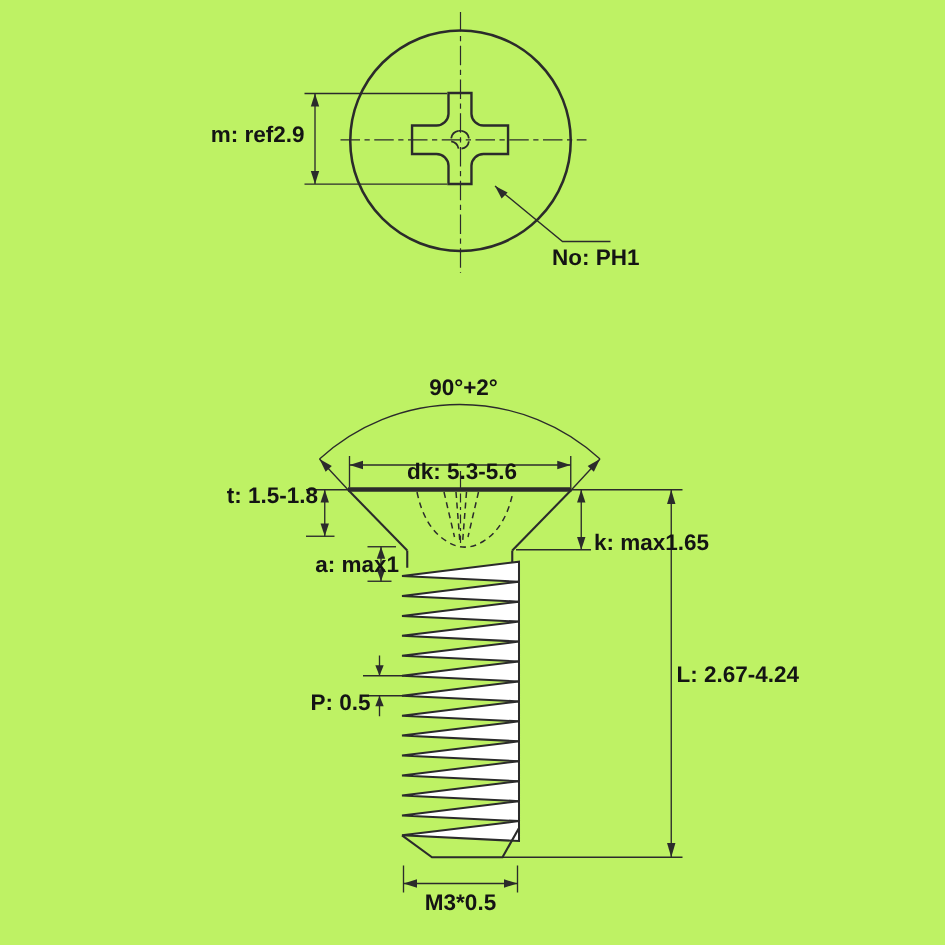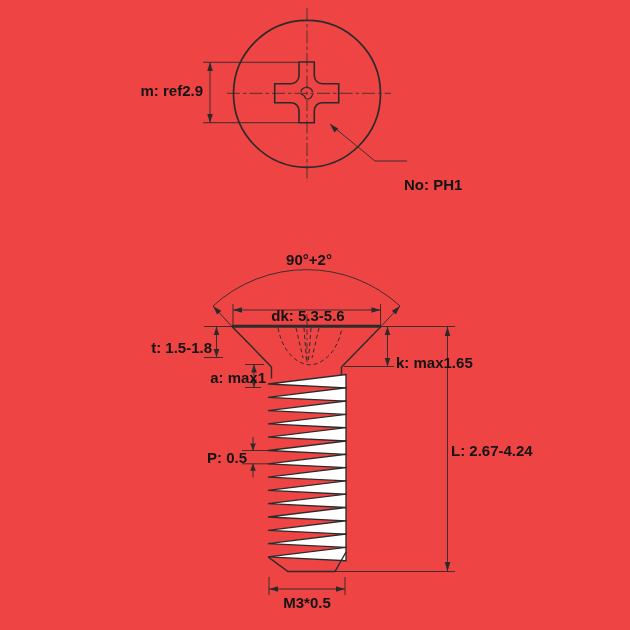--- a/index.html
+++ b/index.html
@@ -1,19 +1,19 @@
 <!DOCTYPE html>
 <html><head>
 <meta charset="utf-8">
 <style>
   html,body{margin:0;padding:0;background:#ffffff;}
   #canvas{
     position:relative;
     width:630px;height:630px;
-    background:#ef4444;
+    background:#bef264;
     font-family:"Liberation Sans","DejaVu Sans",sans-serif;
     overflow:hidden;
   }
   #drawing-svg{position:absolute;left:0;top:0;}
   .dim-label{
     position:absolute;
     font-weight:700;
     font-size:15px;
     color:#141414;
     white-space:nowrap;
@@ -159,30 +159,30 @@
           <path d="M269 589 H345"></path>
         </g>
         <polygon fill="#2b2b2b" stroke="none" points="269,589 278,586.2 278,591.8"></polygon>
         <polygon fill="#2b2b2b" stroke="none" points="345,589 336,586.2 336,591.8"></polygon>
       </g>
     </g>
   </svg>
 
   <div class="dim-label" style="right:427px;top:90px;">m: ref2.9</div>
 
-  <div class="dim-label" style="left:368px;top:184px;margin-left:36px;">No: PH1</div>
+  <div class="dim-label" style="left:368px;top:172px;">No: PH1</div>
 
   <div class="dim-label center-x" style="left:309px;top:259px;">90°+2°</div>
 
   <div class="dim-label center-x" style="left:308px;top:315px;">dk: 5.3-5.6</div>
 
-  <div class="dim-label" style="right:418px;top:347px;text-align:center;">t: 1.5-1.8</div>
+  <div class="dim-label" style="right:418px;top:331px;text-align:center;">t: 1.5-1.8</div>
 
   <div class="dim-label" style="left:396px;top:362px;">k: max1.65</div>
 
   <div class="dim-label" style="right:364px;top:377px;">a: max1</div>
 
-  <div class="dim-label" style="right:383px;top:457px;margin-left:48px;">P: 0.5</div>
+  <div class="dim-label" style="right:383px;top:469px;margin-left:48px;">P: 0.5</div>
 
   <div class="dim-label" style="left:451px;top:450px;">L: 2.67-4.24</div>
 
   <div class="dim-label center-x" style="left:307px;top:602px;">M3*0.5</div>
 </div>
 
 </body></html>

